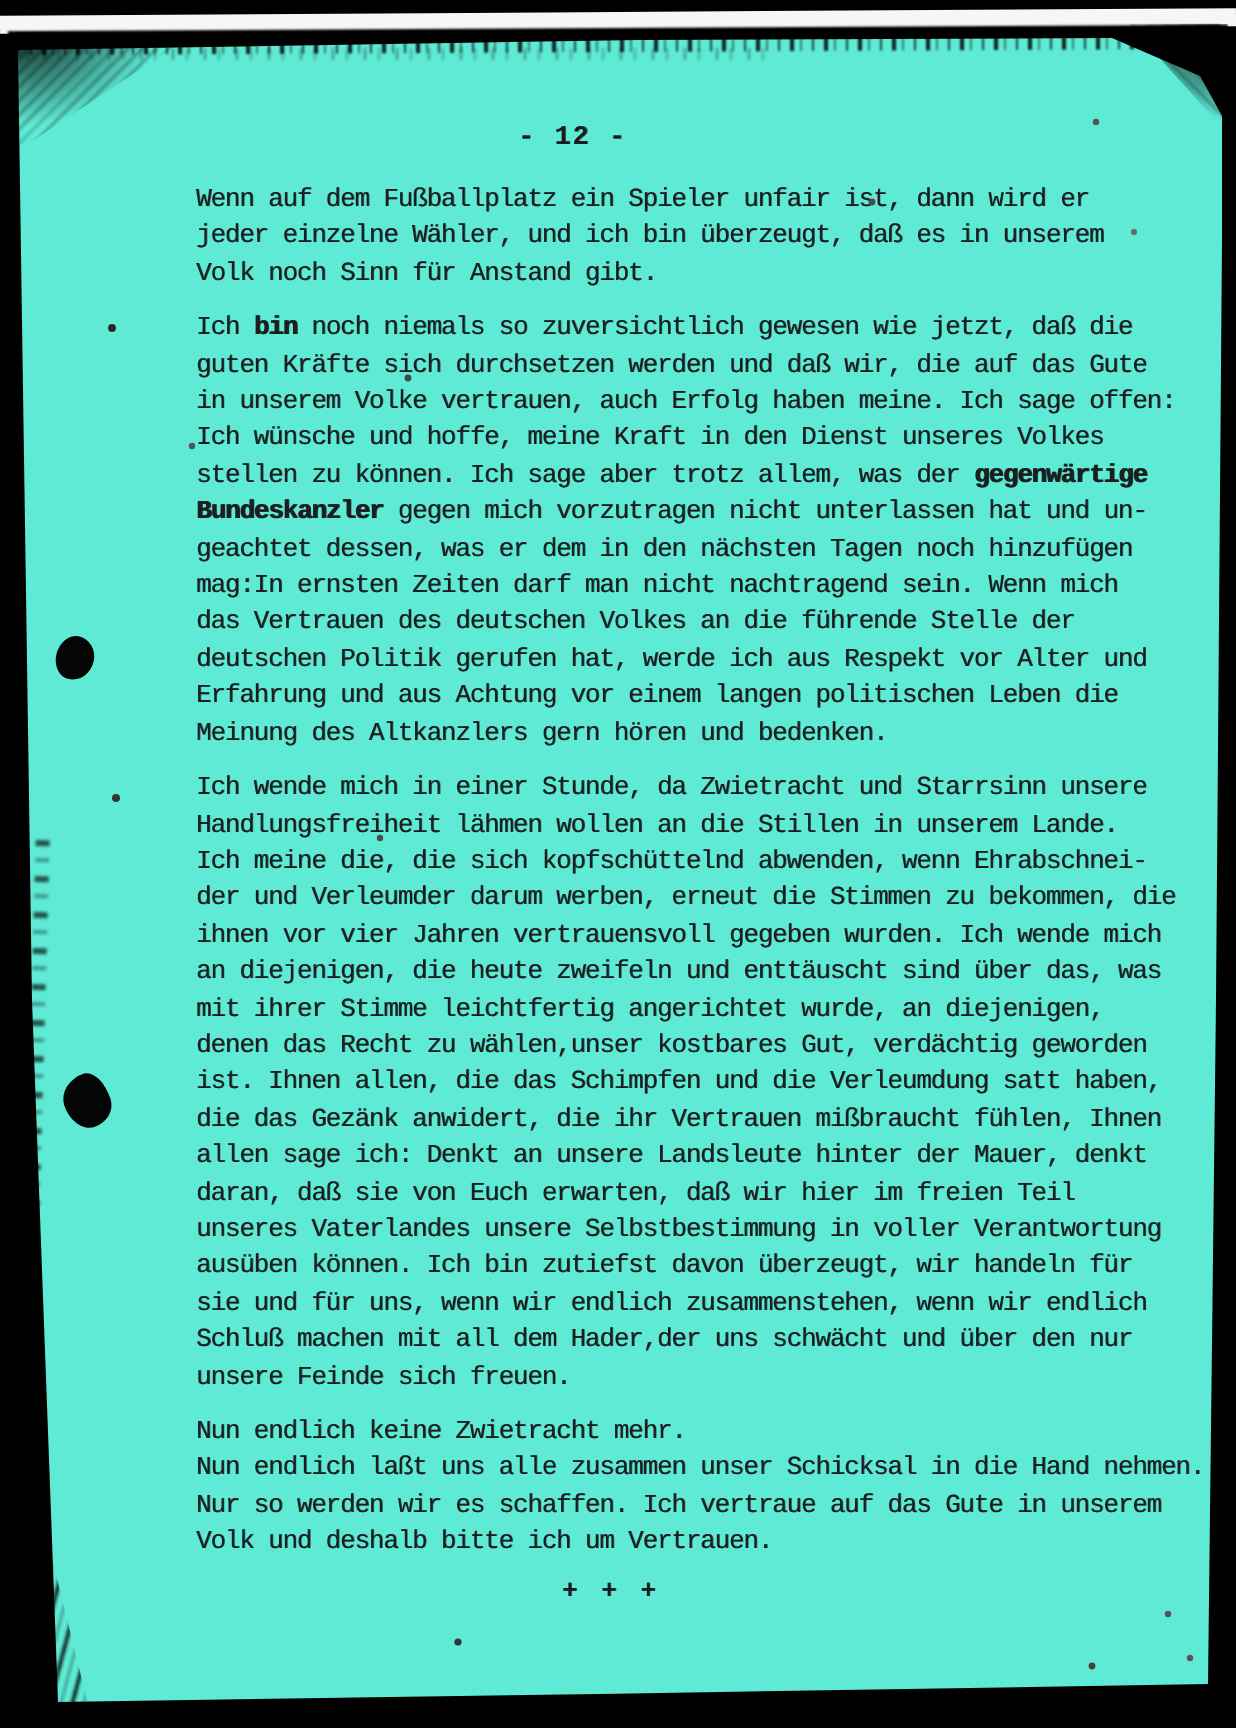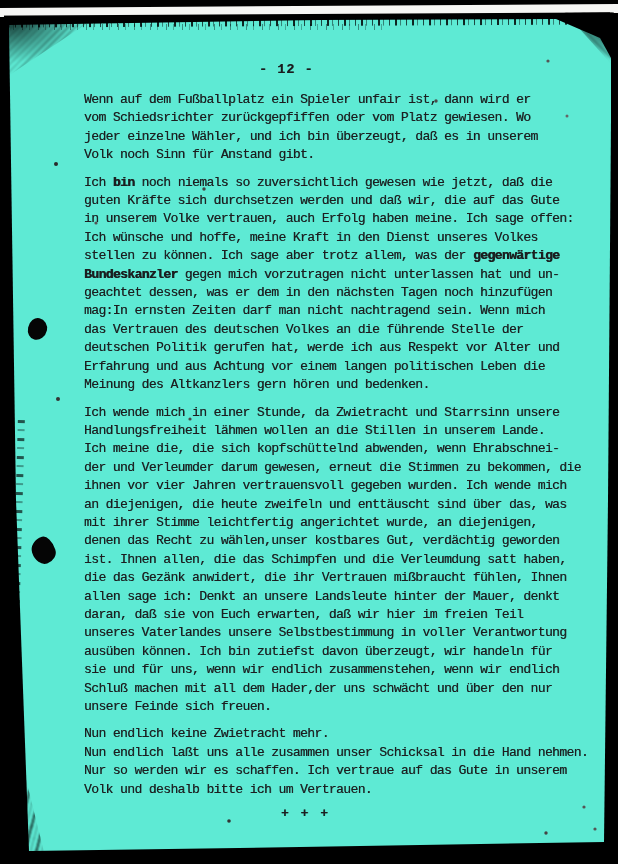--- a/index.html
+++ b/index.html
@@ -114,42 +114,41 @@
     color: #1b1b1d; font-weight: 700;
     text-shadow: 0.4px 0 rgba(0,0,0,.5);
     white-space: pre;
   }
   .doc-body {
     position: absolute; left: 84px; top: 91px; width: 525px;
     font-size: 13px; letter-spacing: -0.6px; line-height: 18.4px;
     color: #1d1d1f;
     text-shadow: 0.35px 0 rgba(0,0,0,.55);
   }
-  .para { margin: 0 0 9px 0; }
+  .para { margin: 0 0 9px 14px; }
   .line { white-space: pre; }
   .b { font-weight: 700; text-shadow: 0.6px 0 rgba(0,0,0,.8); }
   .footer-mark {
     margin: -3px 0 0 197px;
     letter-spacing: 2px; font-weight: 700;
     white-space: pre;
   }
 </style>
 </head>
 <body>
 
 <div class="outer-gap"></div>
 
 <div class="page">
   <div class="page-number">- 12 -</div>
 
   <div class="doc-body">
 
     <div class="para">
         <div class="line">Wenn auf dem Fußballplatz ein Spieler unfair ist, dann wird er</div>
-        <div class="line">vom Schiedsrichter zurückgepfiffen oder vom Platz gewiesen. Wo</div>
         <div class="line">jeder einzelne Wähler, und ich bin überzeugt, daß es in unserem</div>
         <div class="line">Volk noch Sinn für Anstand gibt.</div>
       </div>
       <div class="para">
         <div class="line"><span>Ich </span><span class="b">bin</span><span> noch niemals so zuversichtlich gewesen wie jetzt, daß die</span></div>
         <div class="line">guten Kräfte sich durchsetzen werden und daß wir, die auf das Gute</div>
         <div class="line">in unserem Volke vertrauen, auch Erfolg haben meine. Ich sage offen:</div>
         <div class="line">Ich wünsche und hoffe, meine Kraft in den Dienst unseres Volkes</div>
         <div class="line"><span>stellen zu können. Ich sage aber trotz allem, was der </span><span class="b">gegenwärtige</span></div>
         <div class="line"><span class="b">Bundeskanzler</span><span> gegen mich vorzutragen nicht unterlassen hat und un-</span></div>
@@ -157,21 +156,21 @@
         <div class="line">mag:In ernsten Zeiten darf man nicht nachtragend sein. Wenn mich</div>
         <div class="line">das Vertrauen des deutschen Volkes an die führende Stelle der</div>
         <div class="line">deutschen Politik gerufen hat, werde ich aus Respekt vor Alter und</div>
         <div class="line">Erfahrung und aus Achtung vor einem langen politischen Leben die</div>
         <div class="line">Meinung des Altkanzlers gern hören und bedenken.</div>
       </div>
       <div class="para">
         <div class="line">Ich wende mich in einer Stunde, da Zwietracht und Starrsinn unsere</div>
         <div class="line">Handlungsfreiheit lähmen wollen an die Stillen in unserem Lande.</div>
         <div class="line">Ich meine die, die sich kopfschüttelnd abwenden, wenn Ehrabschnei-</div>
-        <div class="line">der und Verleumder darum gewesen, erneut die Stimmen zu bekommen, die</div>
+        <div class="line">der und Verleumder darum werben, erneut die Stimmen zu bekommen, die</div>
         <div class="line">ihnen vor vier Jahren vertrauensvoll gegeben wurden. Ich wende mich</div>
         <div class="line">an diejenigen, die heute zweifeln und enttäuscht sind über das, was</div>
         <div class="line">mit ihrer Stimme leichtfertig angerichtet wurde, an diejenigen,</div>
         <div class="line">denen das Recht zu wählen,unser kostbares Gut, verdächtig geworden</div>
         <div class="line">ist. Ihnen allen, die das Schimpfen und die Verleumdung satt haben,</div>
         <div class="line">die das Gezänk anwidert, die ihr Vertrauen mißbraucht fühlen, Ihnen</div>
         <div class="line">allen sage ich: Denkt an unsere Landsleute hinter der Mauer, denkt</div>
         <div class="line">daran, daß sie von Euch erwarten, daß wir hier im freien Teil</div>
         <div class="line">unseres Vaterlandes unsere Selbstbestimmung in voller Verantwortung</div>
         <div class="line">ausüben können. Ich bin zutiefst davon überzeugt, wir handeln für</div>

